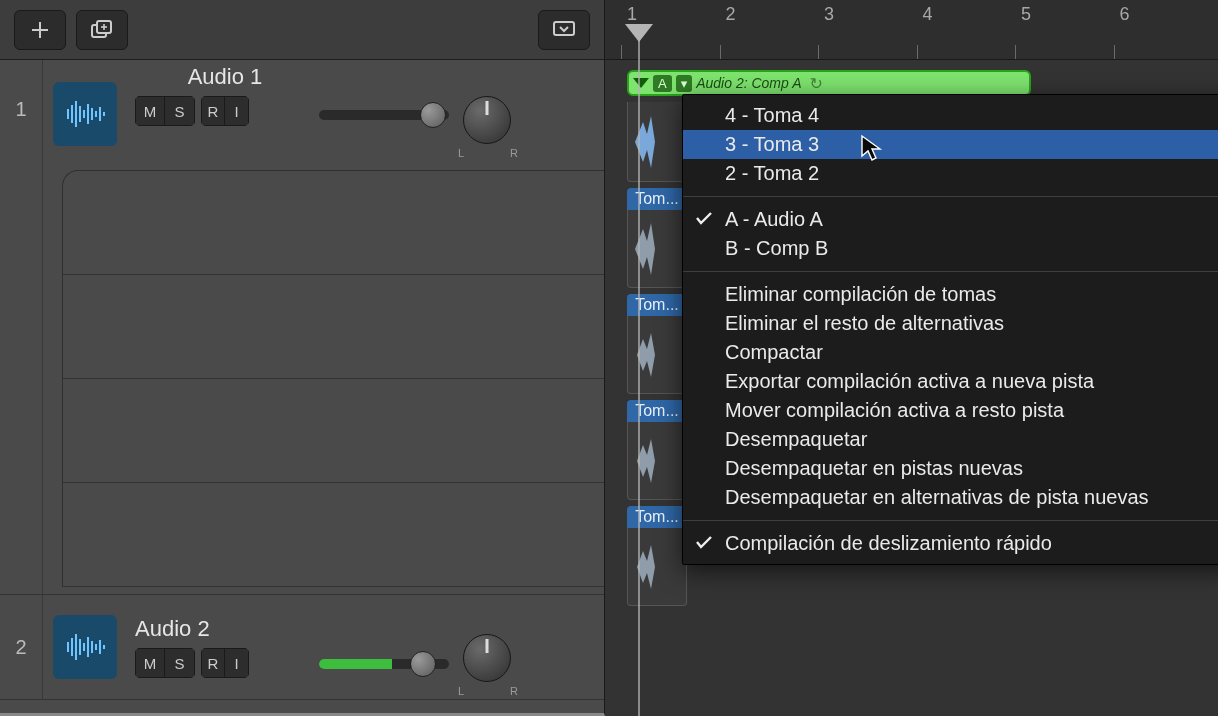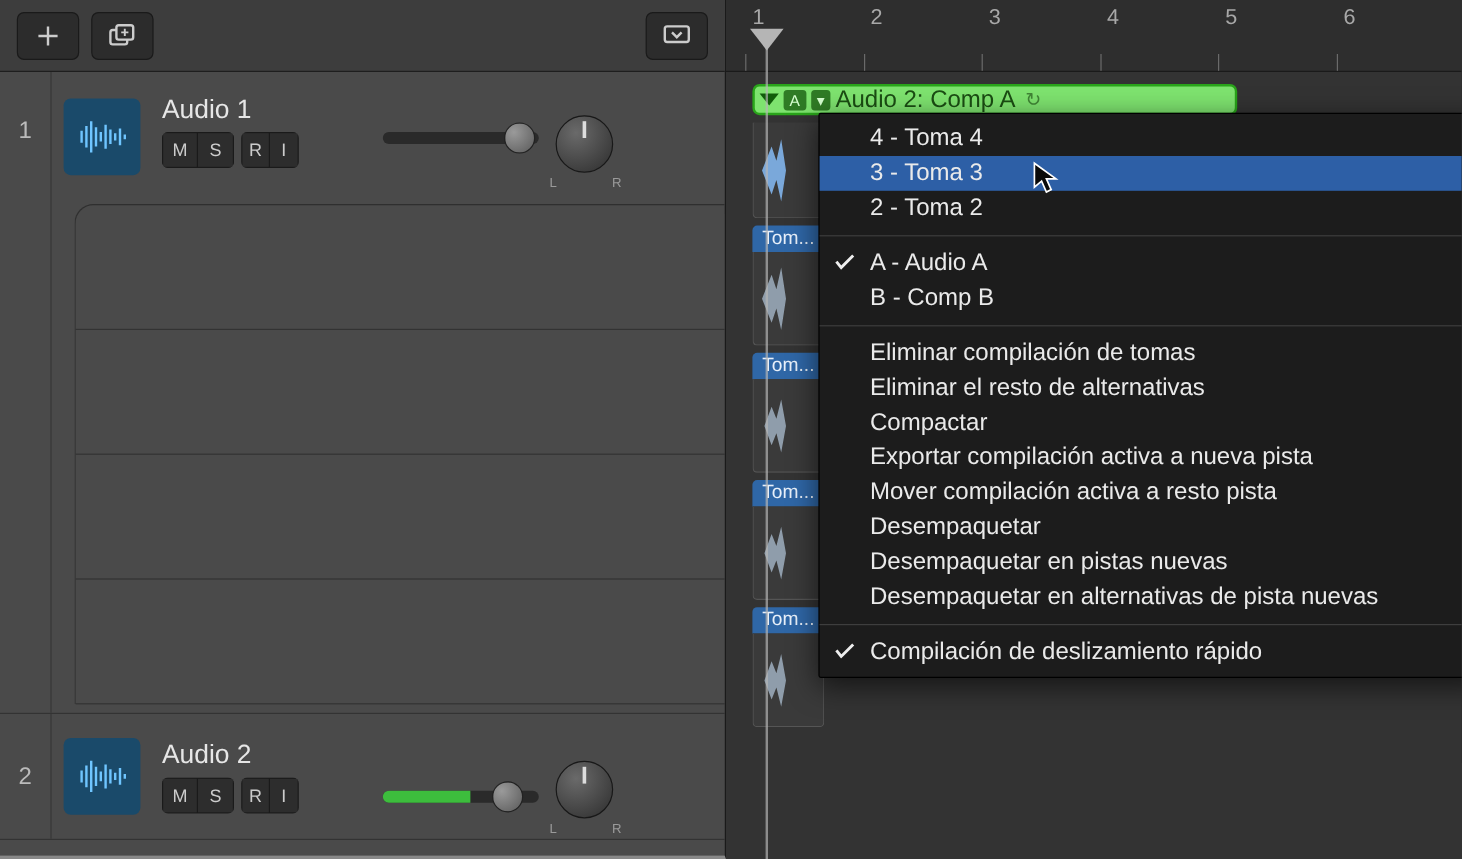--- a/index.html
+++ b/index.html
@@ -71,21 +71,21 @@
   }
 
   .track-icon {
     width: 64px; height: 64px;
     background: #1a4a6a;
     border-radius: 6px;
     margin: 0 18px 0 10px;
     display: flex; align-items: center; justify-content: center;
   }
   .track-row.tall .track-icon { margin-top: 22px; }
-  .track-row.tall .track-meta { margin-top: 18px; }
+  .track-row.tall .track-meta { margin-top: 4px; text-align: center; }
   .track-icon svg { width: 48px; height: 30px; }
 
   .track-meta { flex: 0 0 180px; }
   .track-name { color: #e6e6e6; font-size: 22px; margin-bottom: 6px; }
   .small-btns { display: flex; gap: 6px; }
   .group { display: flex; border-radius: 5px; overflow: hidden; }
   .smb {
     width: 30px; height: 30px;
     background: #2d2d2d;
     border: 1px solid #1a1a1a;
@@ -224,21 +224,21 @@
     width: 0; height: 0;
     border-left: 8px solid transparent;
     border-right: 8px solid transparent;
     border-top: 10px solid #115c0a;
   }
   .region-main .mini { 
     background: #2f7b25; color: #d6ffd0; 
     font-size: 13px; border-radius: 3px; 
     padding: 1px 5px; 
   }
-  .region-main .title { color: #1b4d13; font-size: 20px; white-space: nowrap; }
+  .region-main .title { color: #1b4d13; font-size: 14px; white-space: nowrap; font-style: italic; }
   .region-main .loop { color: #1b4d13a0; margin-left: 4px; }
 
   .take {
     margin-top: 6px;
     height: 100px;
     display: flex;
     flex-direction: column;
   }
   .take-hdr {
     background: #2f67a7;

